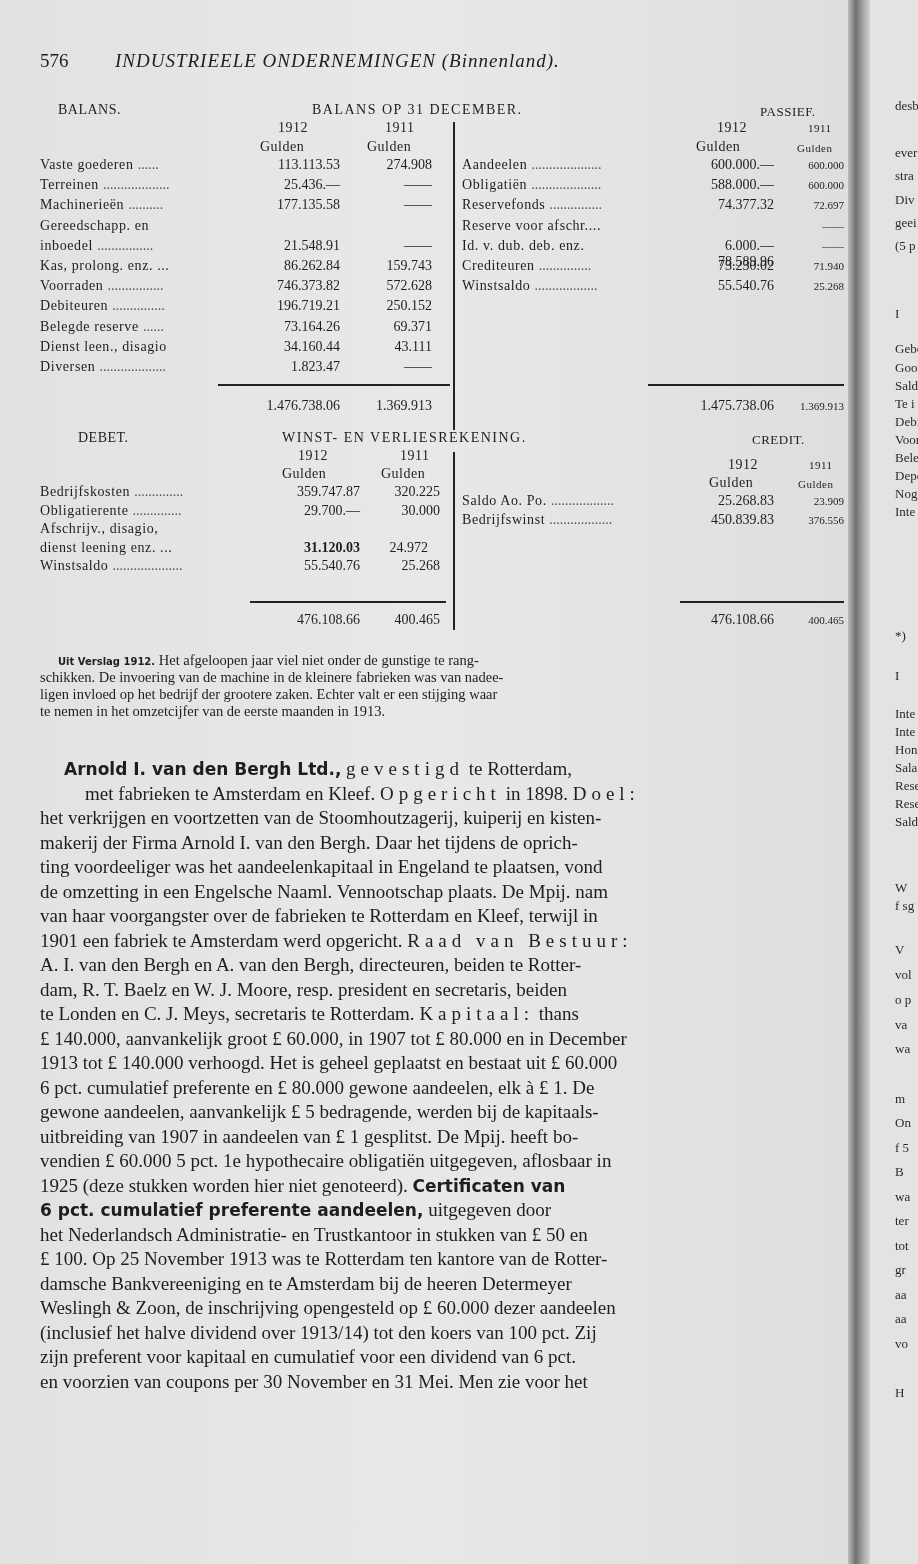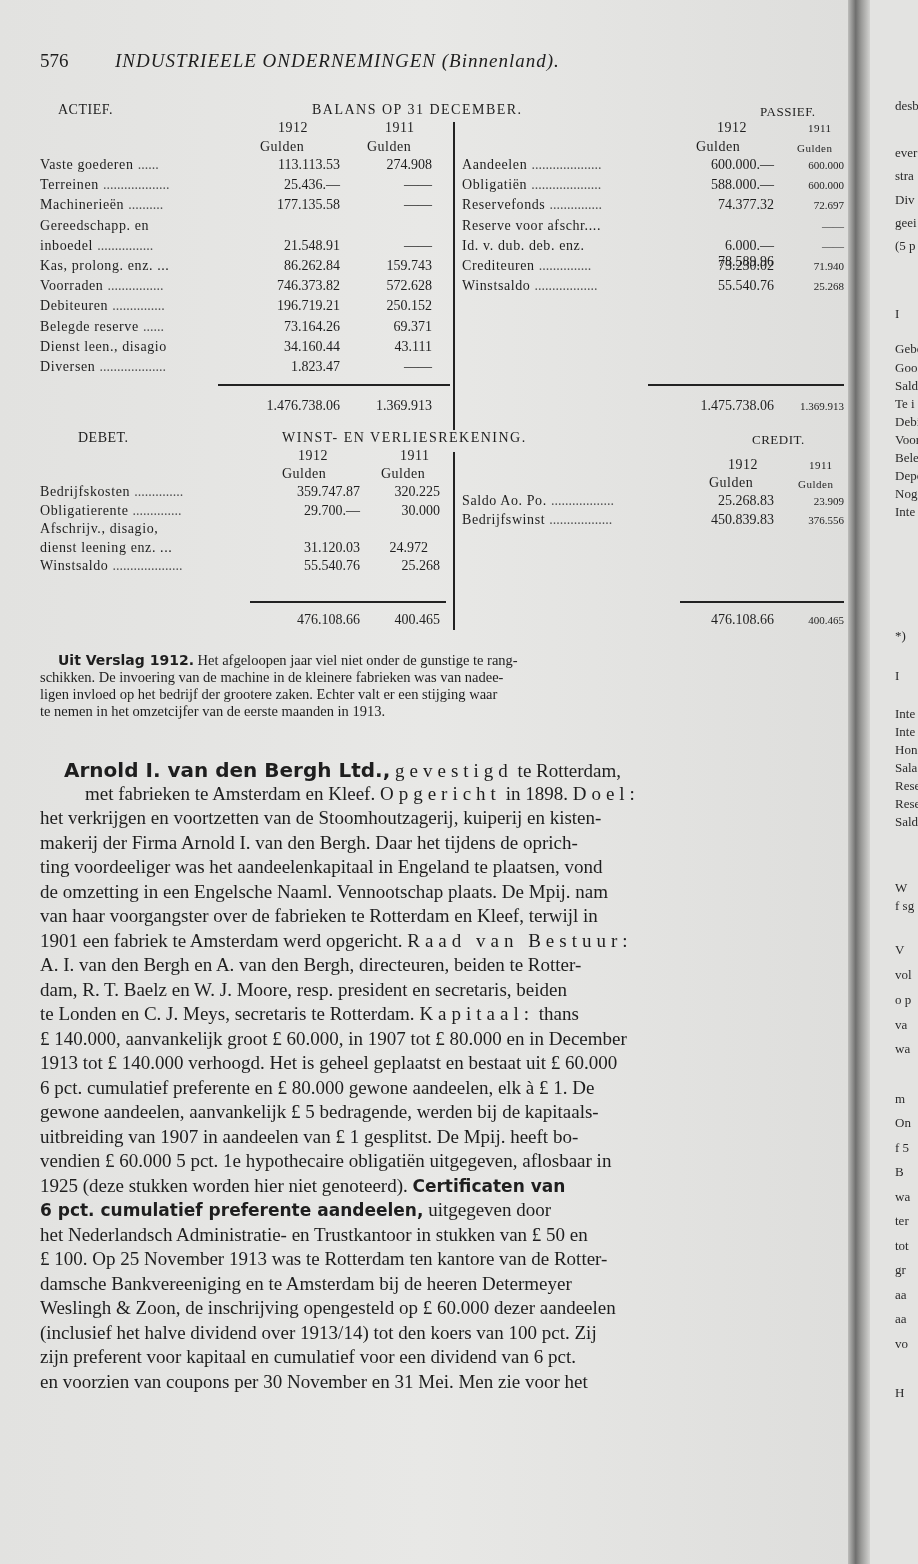--- a/index.html
+++ b/index.html
@@ -50,21 +50,21 @@
 <body>
 
 <div class="page">
 
   <div class="running-head">
     <span class="pnum">576</span>
     <span class="title">INDUSTRIEELE ONDERNEMINGEN (Binnenland).</span>
   </div>
 
   <div>
-    <div class="hdr" style="left:58px; top:102px;">ACTIEF.</div>
+    <div class="hdr" style="left:58px; top:102px;">BALANS.</div>
     <div class="hdr bold" style="left:312px; top:102px; font-weight:normal; letter-spacing:1.5px;">BALANS OP 31 DECEMBER.</div>
     <div class="hdr" style="left:760px; top:104px; font-size:13px;">PASSIEF.</div>
 
     <div class="hdr" style="left:278px; top:120px;">1912</div>
     <div class="hdr" style="left:385px; top:120px;">1911</div>
     <div class="hdr" style="left:260px; top:139px;">Gulden</div>
     <div class="hdr" style="left:367px; top:139px;">Gulden</div>
 
     <div class="hdr" style="left:717px; top:120px;">1912</div>
     <div class="hdr small" style="left:808px; top:122px;">1911</div>
@@ -166,21 +166,21 @@
         <div class="lbl" style="left: 40px; top: 484px;"><span>Bedrijfskosten</span> <span class="dots">..............</span></div>
         <div class="num" style="left: 230px; width: 130px; top: 484px;">359.747.87</div>
         <div class="num" style="left: 360px; width: 80px; top: 484px;">320.225</div>
         <div class="lbl" style="left: 40px; top: 502.5px;"><span>Obligatierente</span> <span class="dots">..............</span></div>
         <div class="num" style="left: 230px; width: 130px; top: 502.5px;">29.700.—</div>
         <div class="num" style="left: 360px; width: 80px; top: 502.5px;">30.000</div>
         <div class="lbl" style="left: 40px; top: 521px;"><span>Afschrijv., disagio,</span> <span class="dots"></span></div>
         <div class="num" style="left: 230px; width: 130px; top: 521px;"></div>
         <div class="num" style="left: 360px; width: 80px; top: 521px;"></div>
         <div class="lbl" style="left: 40px; top: 539.5px;"><span>   dienst leening enz. ...</span> <span class="dots"></span></div>
-        <div class="num" style="left: 230px; width: 130px; top: 539.5px;">31.120.03</div>
+        <div class="num" style="left: 230px; width: 130px; top: 539.5px; font-weight: bold;">31.120.03</div>
         <div class="num" style="left: 348px; width: 80px; top: 539.5px;">24.972</div>
         <div class="lbl" style="left: 40px; top: 558px;"><span>Winstsaldo</span> <span class="dots">....................</span></div>
         <div class="num" style="left: 230px; width: 130px; top: 558px;">55.540.76</div>
         <div class="num" style="left: 360px; width: 80px; top: 558px;">25.268</div>
       </div>
     <div class="tbl" id="credit">
         <div class="lbl" style="left: 462px; top: 493px;"><span>Saldo Ao. Po.</span> <span class="dots">..................</span></div>
         <div class="num" style="left: 660px; width: 114px; top: 493px;">25.268.83</div>
         <div class="num small" style="left: 774px; width: 70px; top: 495px;">23.909</div>
         <div class="lbl" style="left: 462px; top: 511.5px;"><span>Bedrijfswinst</span> <span class="dots">..................</span></div>
@@ -196,30 +196,30 @@
       <div class="num" style="left:360px; width:80px; top:612px;">400.465</div>
     </div>
     <div class="tbl" style="left:0; top:0;">
       <div class="num" style="left:660px; width:114px; top:612px;">476.108.66</div>
       <div class="num small" style="left:774px; width:70px; top:614px;">400.465</div>
     </div>
   </div>
 
   <div class="para" style="top:652px; font-size:14.5px;">
     <div class="line" style="top:0; left:18px;">
-      <span class="sans-bold" style="font-size:14px;">Uit Verslag 1912.</span><span> Het afgeloopen jaar viel niet onder de gunstige te rang-</span>
+      <span class="sans-bold" style="font-size:10px;">Uit Verslag 1912.</span><span> Het afgeloopen jaar viel niet onder de gunstige te rang-</span>
     </div>
     <div class="line" style="top:17px;">schikken. De invoering van de machine in de kleinere fabrieken was van nadee-</div>
     <div class="line" style="top:34px;">ligen invloed op het bedrijf der grootere zaken. Echter valt er een stijging waar</div>
     <div class="line" style="top:51px;">te nemen in het omzetcijfer van de eerste maanden in 1913.</div>
   </div>
 
   <div class="para" style="top:758px; font-size:19px;">
     <div class="line" style="top:0; left:24px;">
-      <span class="sans-bold" style="font-size:20px;">Arnold I. van den Bergh Ltd.,</span>
+      <span class="sans-bold" style="font-size:17px;">Arnold I. van den Bergh Ltd.,</span>
       <span class="spaced">gevestigd</span><span> te Rotterdam,</span>
     </div>
     <div class="line" style="top:24.5px;margin-left:45px;">
       <span>met fabrieken te Amsterdam en Kleef.</span>
       <span class="spaced">Opgericht</span><span> in 1898.</span>
       <span class="spaced">Doel:</span>
     </div>
     <div class="line" style="top:49px;">het verkrijgen en voortzetten van de Stoomhoutzagerij, kuiperij en kisten-</div>
     <div class="line" style="top:73.5px;">makerij der Firma Arnold I. van den Bergh.  Daar het tijdens de oprich-</div>
     <div class="line" style="top:98px;">ting voordeeliger was het aandeelenkapitaal in Engeland te plaatsen, vond</div>

